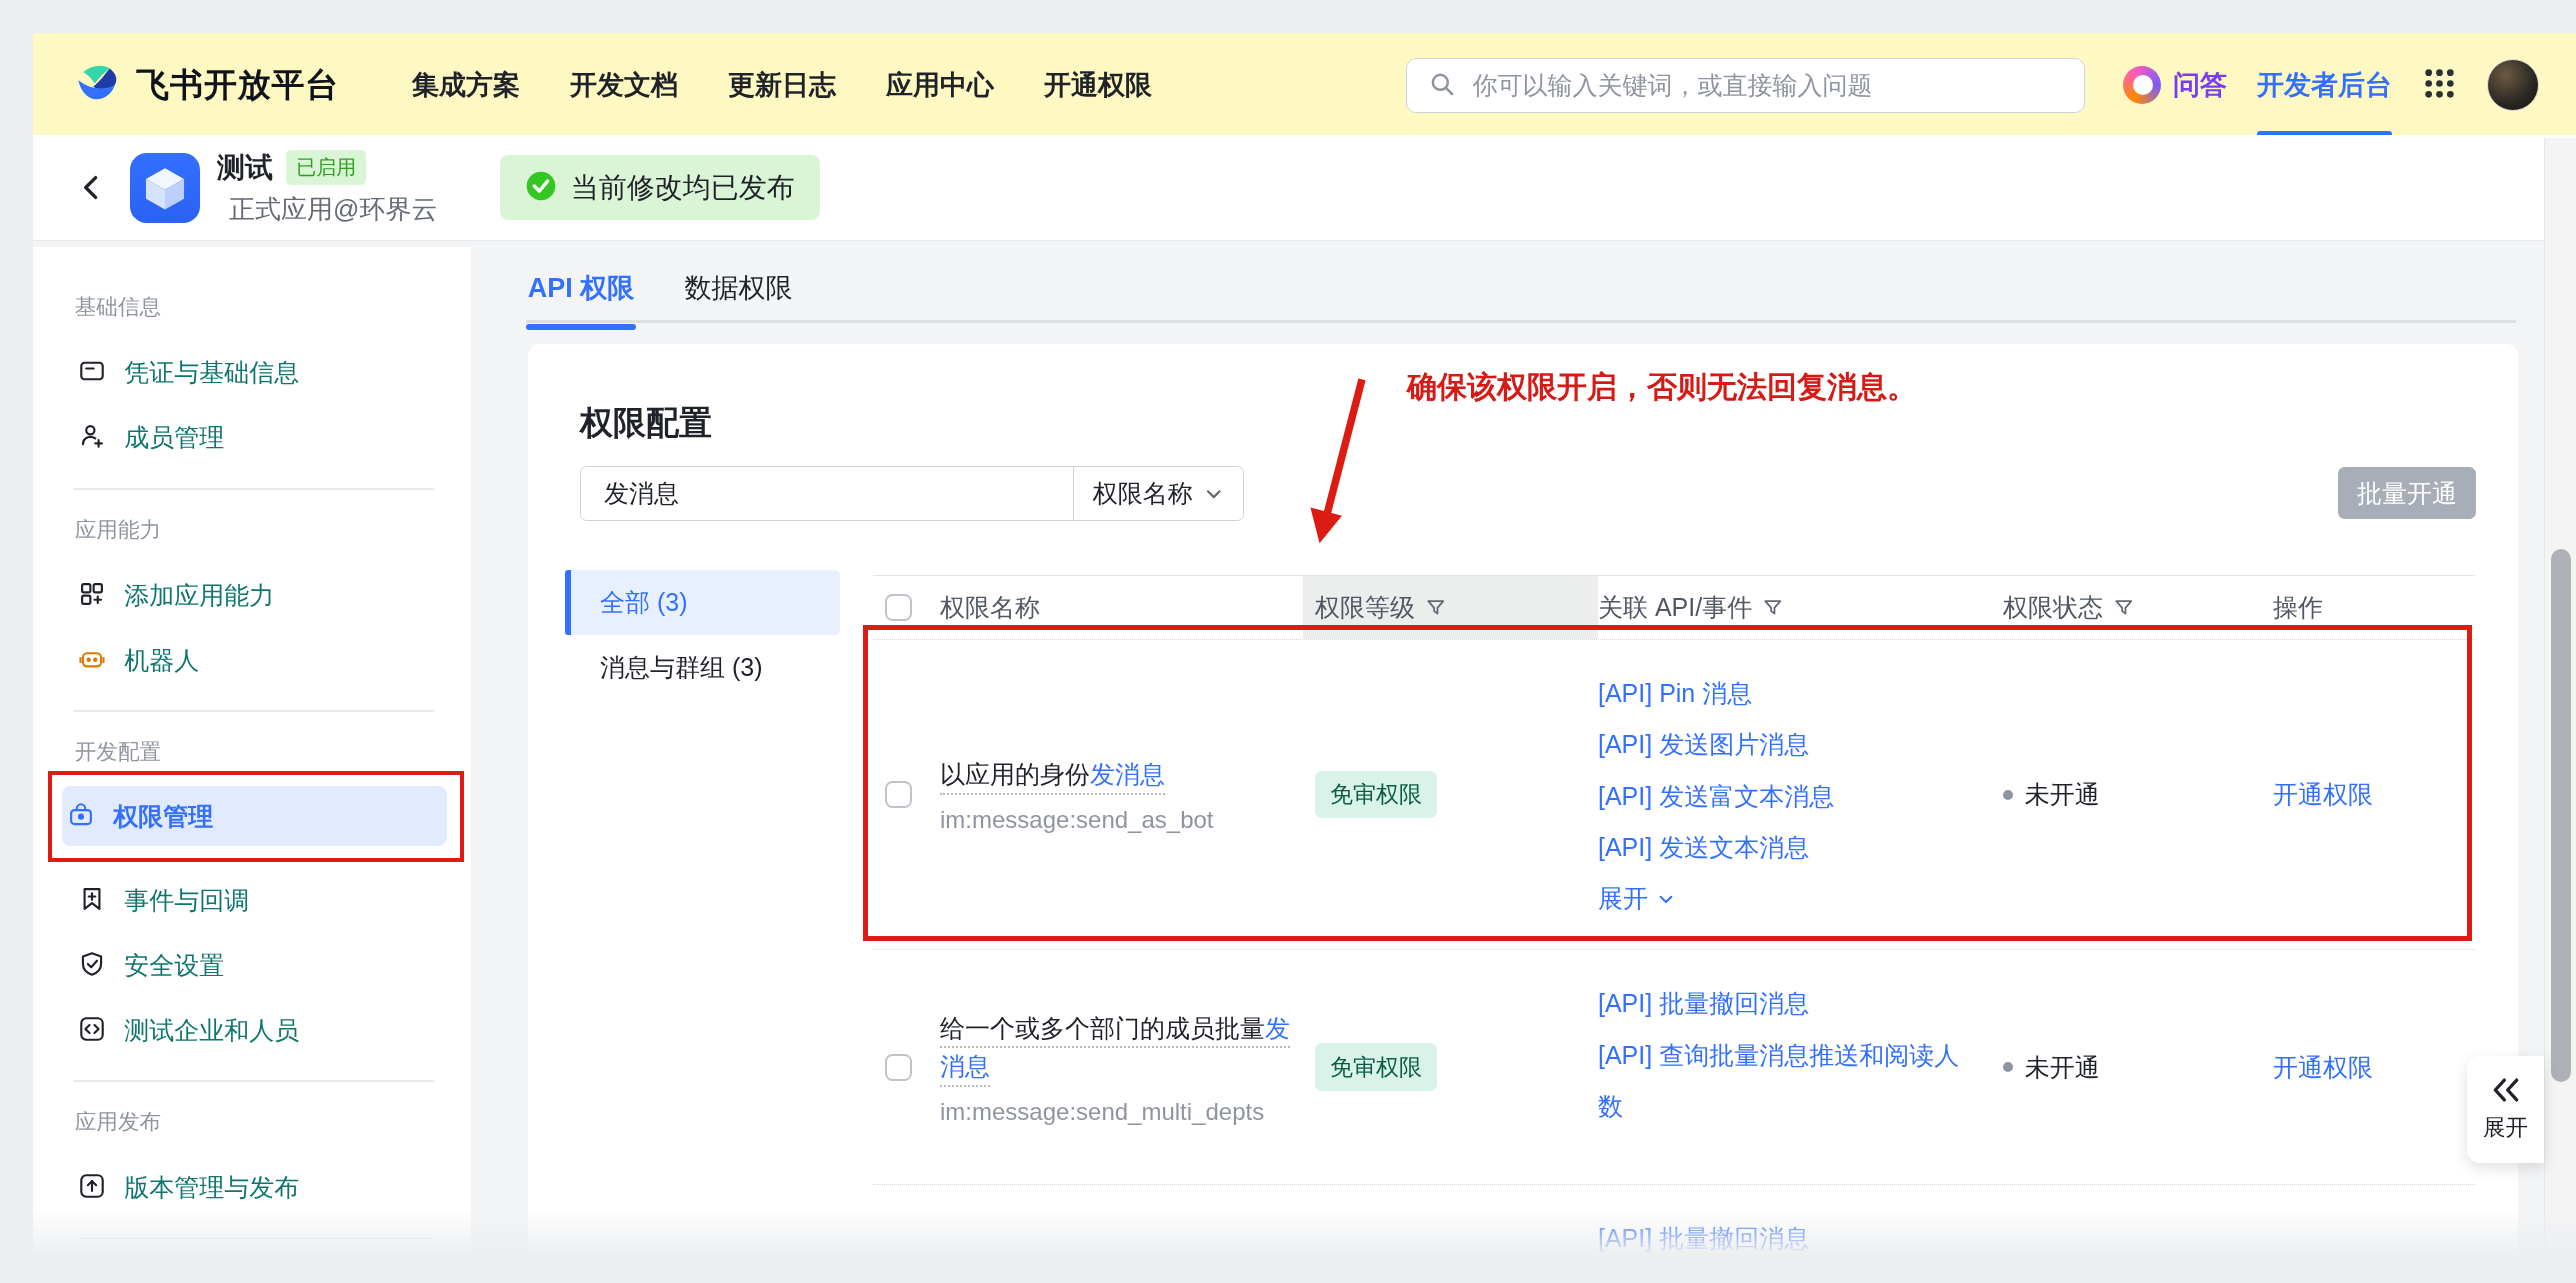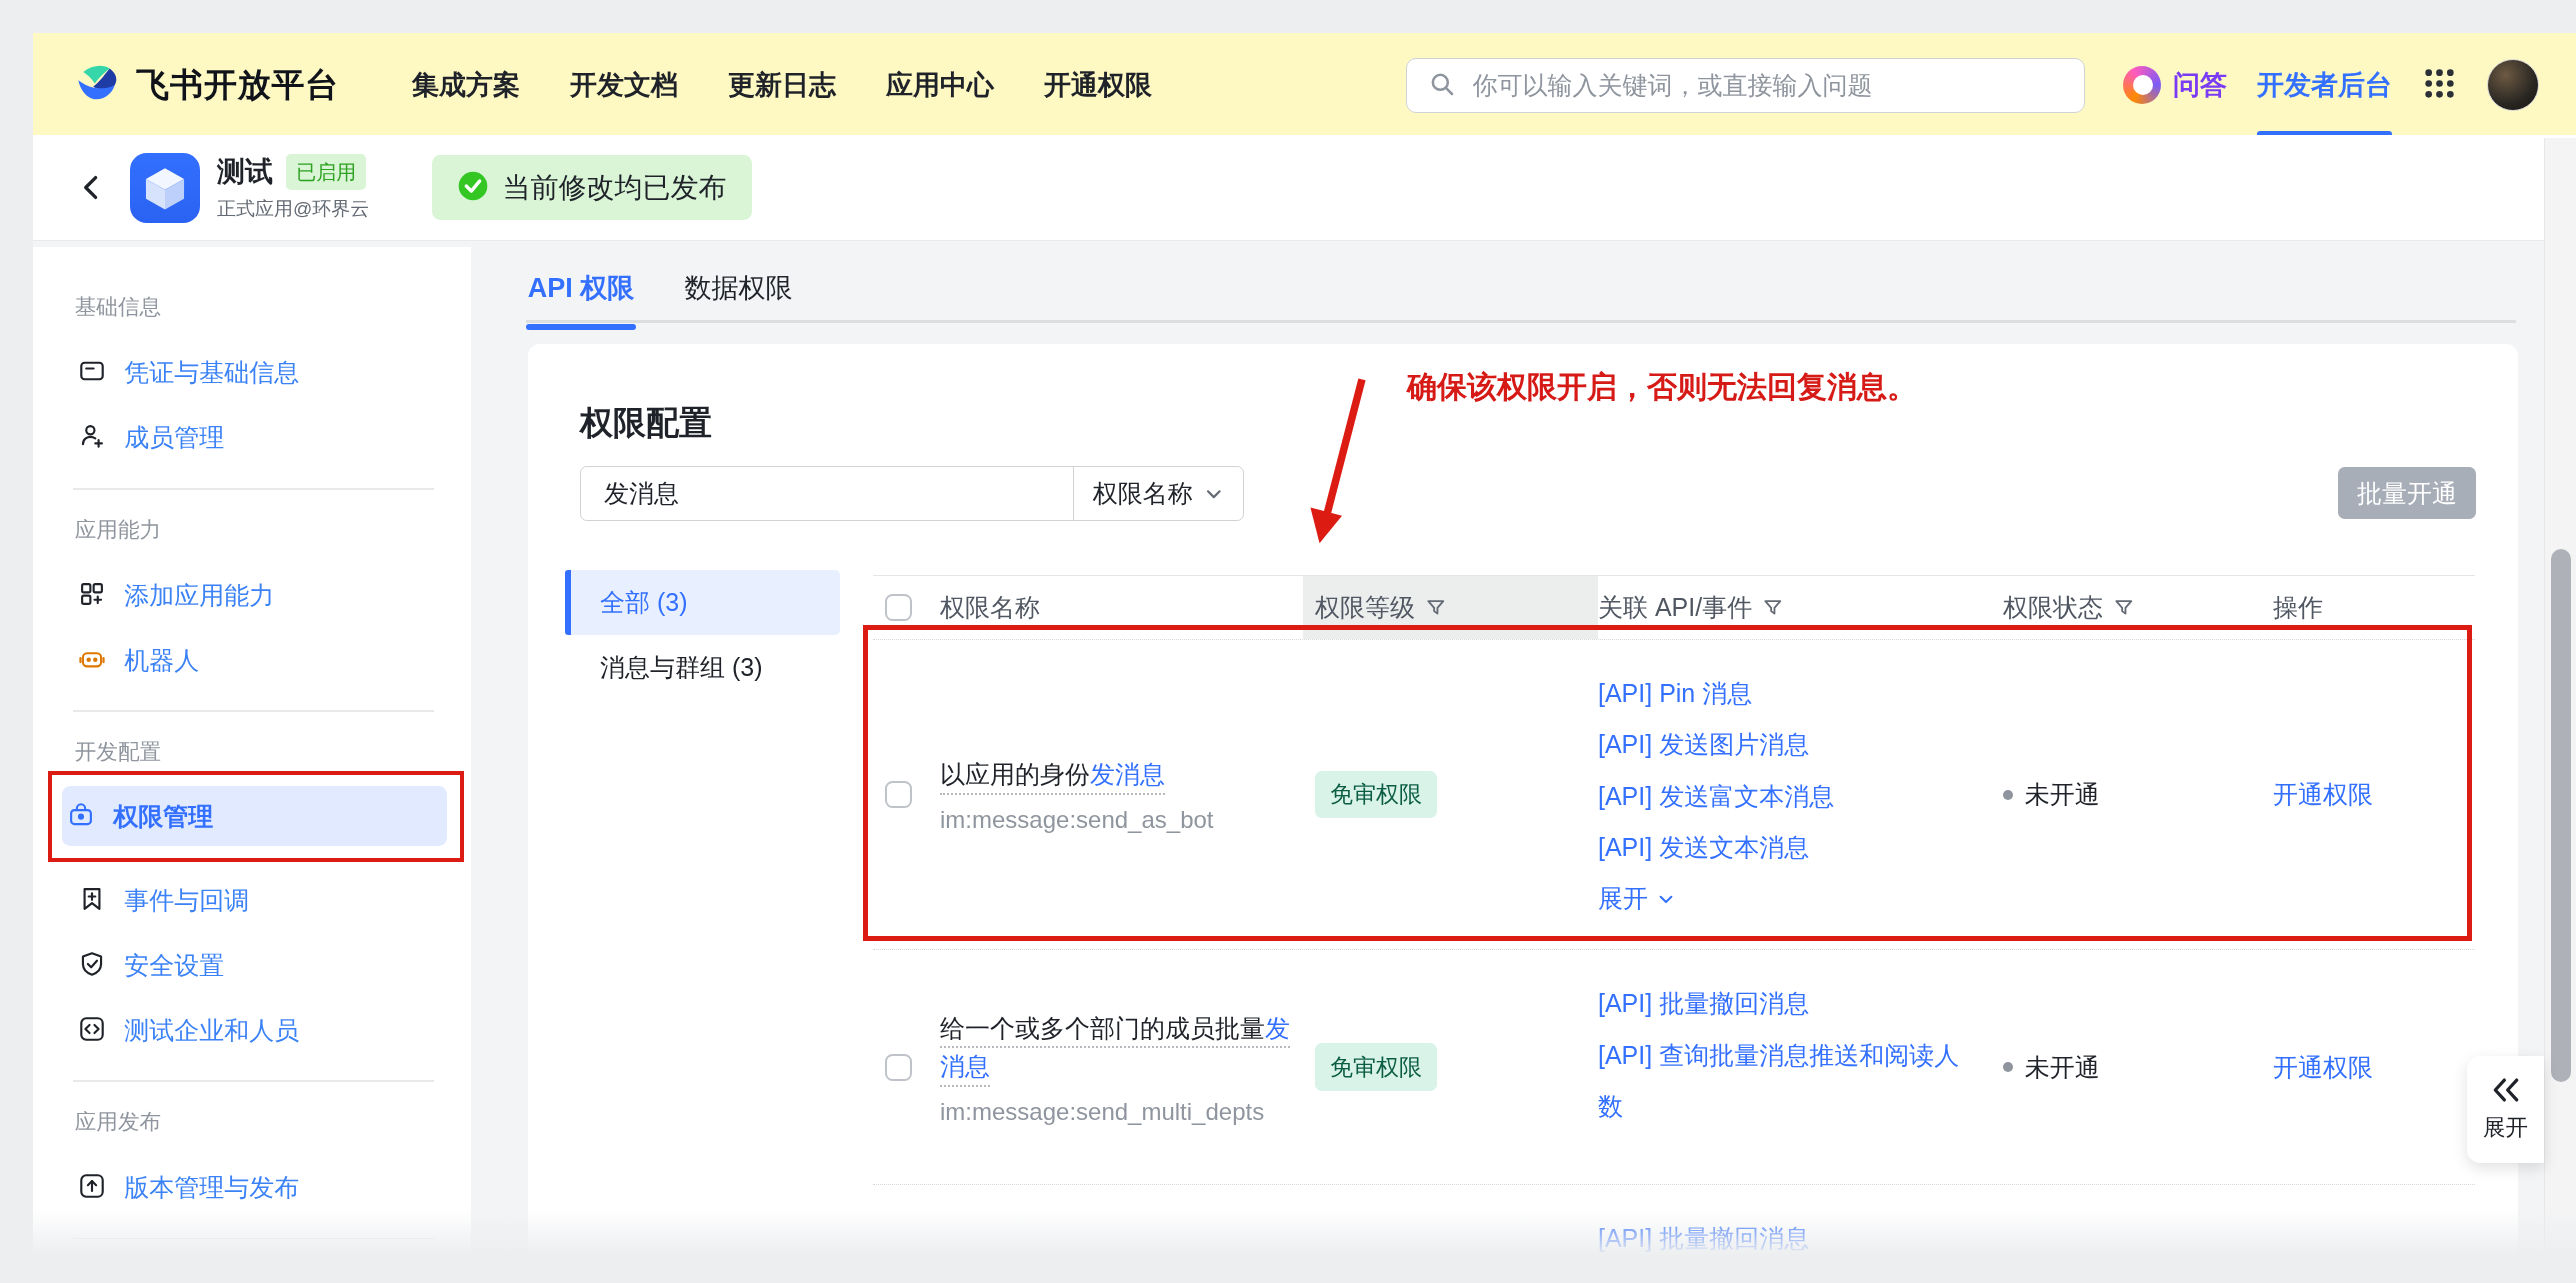--- a/index.html
+++ b/index.html
@@ -27,29 +27,29 @@
   .avatar{width:52px;height:52px;border-radius:50%;background:radial-gradient(circle at 35% 30%,#6d5a42,#2a2723 60%,#14120f);border:0.8px solid #d8d8d8;cursor:pointer;}
 
   
   .appbar{position:absolute;left:0;top:102px;right:0;height:106px;background:#fff;border-bottom:1.7px solid #e7e9eb;display:flex;align-items:center;padding:0 33px 0 37px;}
   .back{width:42px;height:42px;display:flex;align-items:center;justify-content:center;cursor:pointer;}
   .app-icon{width:70px;height:70px;border-radius:16.7px;background:linear-gradient(180deg,#3370ff,#2a62f2);margin-left:18.3px;display:flex;align-items:center;justify-content:center;}
   .app-meta{margin-left:16.7px;display:flex;flex-direction:column;gap:5px;}
   .app-name-row{display:flex;align-items:center;gap:13.3px;}
   .app-name{font-size:28px;font-weight:bold;color:#1f2329;}
   .app-enabled{font-size:20px;color:#2ea121;background:#d9f5d6;border-radius:5px;padding:4.2px 10px;}
-  .app-sub{font-size:19px;color:#646a73;}
+  .app-sub{font-size:26px;color:#646a73;margin-left:12px;}
   .pub-banner{margin-left:63px;height:65px;background:#d9f5d6;border-radius:8.3px;display:flex;align-items:center;gap:13.3px;padding:0 25px;}
   .pub-text{font-size:28px;color:#1f2329;}
 
   
   .sidebar{position:absolute;left:0;top:214px;width:438px;bottom:0;background:#fff;padding:37px 37px 0 40px;overflow:visible;}
   .side-section{font-size:21.6px;color:#8f959e;margin:8.3px 0 21.6px 1.7px;}
   .side-item{display:flex;align-items:center;gap:18.3px;height:60px;border-radius:8.3px;padding:0 0 0 5px;cursor:pointer;margin-bottom:5px;}
-  .side-item .lbl{font-size:25px;color:#3b82f6;}
+  .side-item .lbl{font-size:25px;color:#0f766e;}
   .side-item.selected{background:#e1eaff;}
   .side-item.selected .lbl{color:#3370ff;font-weight:bold;}
   .side-div{height:1.7px;background:#e7e9eb;margin:20px 0 25px 0;}
   .red-frame{position:relative;z-index:2;border:4.2px solid #dc1c13;margin:-16.7px -30px 8.3px -25px;padding:11.7px 13.3px 11.7px 10px;}
   .red-frame .side-item{margin-bottom:0;}
 
   
   .main{position:absolute;left:438px;top:214px;right:0;bottom:0;background:#f3f4f6;}
   .tabs{position:absolute;left:55px;top:23px;display:flex;gap:47px;}
   .tab{position:relative;font-size:27px;color:#1f2329;padding:0 1.7px 21.6px 1.7px;cursor:pointer;}

